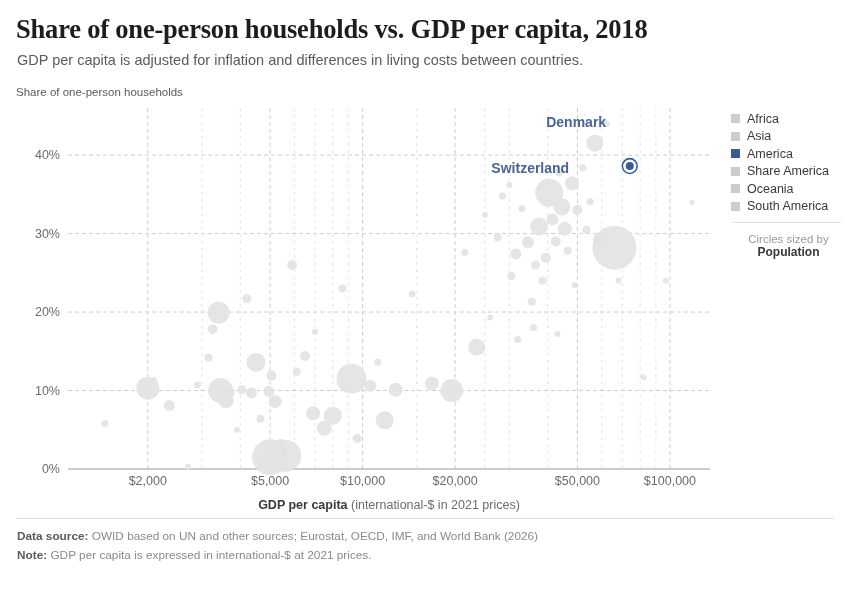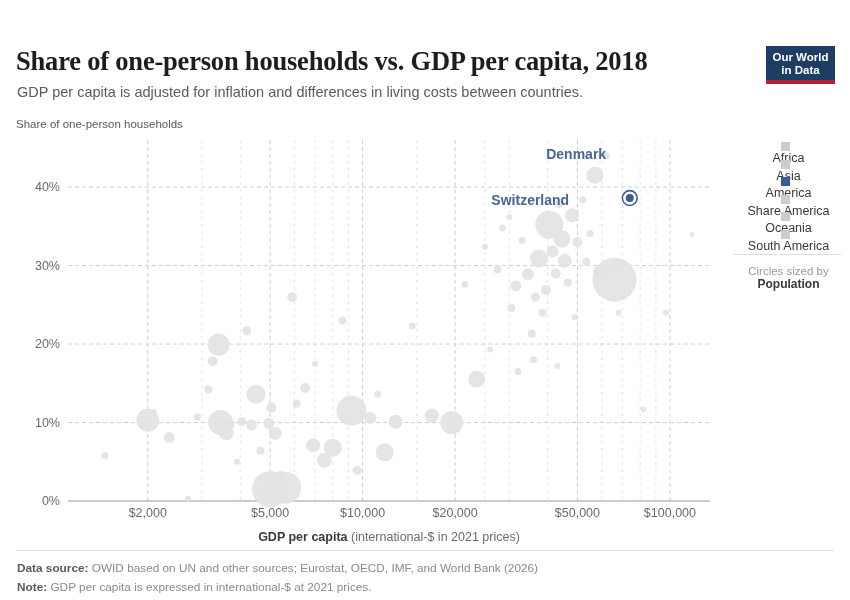--- a/index.html
+++ b/index.html
@@ -2,21 +2,21 @@
 <html><head>
 <meta charset="utf-8">
 <style>
   * { box-sizing: border-box; margin: 0; padding: 0; }
   html, body {
     width: 850px; height: 600px;
     background: #ffffff;
     font-family: "Liberation Sans", sans-serif;
     overflow: hidden;
   }
-  #chart-root { position: relative; width: 850px; height: 421px; margin-top: 32px; }
+  #chart-root { position: relative; width: 850px; height: 421px; }
 
   
   .chart-title {
     position: absolute; left: 16px; top: 14px;
     font-family: "Liberation Serif", serif;
     font-size: 26.5px; font-weight: 700; color: #1d1d1d;
     letter-spacing: -0.2px; white-space: nowrap;
   }
   .chart-subtitle {
     position: absolute; left: 17px; top: 52px;
@@ -69,21 +69,21 @@
   }
   .x-axis-title b { color: #3a3a3a; font-weight: 700; }
 
   .point-label {
     position: absolute; font-size: 14px; font-weight: 700;
     color: #4a6496; white-space: nowrap; transform: translate(-100%, -50%);
   }
 
   
   #legend { position: absolute; left: 731px; top: 110px; width: 115px; }
-  .legend-row { display: flex; align-items: center; height: 17.5px; flex-direction: column; }
+  .legend-row { display: flex; align-items: center; height: 17.5px; }
   .legend-swatch { width: 9px; height: 9px; margin-right: 7px; flex: none; }
   .legend-text { font-size: 12.5px; color: #3a3a3a; white-space: nowrap; }
   .legend-divider {
     position: absolute; left: 733px; top: 222px;
     width: 108px; height: 1px; background: #e0e0e0;
   }
   #size-legend {
     position: absolute; left: 731px; top: 230px; width: 115px; text-align: center;
   }
   .size-circles { position: relative; height: 46px; }
@@ -108,24 +108,20 @@
   .f1 { top: 529px; } .f2 { top: 548px; } .f3 { top: 569px; }
 </style>
 </head>
 <body>
 
 <div id="chart-root">
 
   <div class="chart-title">Share of one-person households vs. GDP per capita, 2018</div>
   <div class="chart-subtitle">GDP per capita is adjusted for inflation and differences in living costs between countries.</div>
 
-  <div class="owid-logo">
-    <div>Our World</div>
-    <div>in Data</div>
-  </div>
 
   <div class="y-axis-label">Share of one-person households</div>
 
   <div id="plot">
     <svg id="plot-svg" viewBox="0 0 642 361" preserveAspectRatio="none">
         <line x1="133.9136579245224" x2="133.9136579245224" y1="0" y2="361" class="gridline-minor"></line>
         <line x1="172.31142296555626" x2="172.31142296555626" y1="0" y2="361" class="gridline-minor"></line>
         <line x1="226.43003321049693" x2="226.43003321049693" y1="0" y2="361" class="gridline-minor"></line>
         <line x1="247.00497392361632" x2="247.00497392361632" y1="0" y2="361" class="gridline-minor"></line>
         <line x1="264.82779825153085" x2="264.82779825153085" y1="0" y2="361" class="gridline-minor"></line>

